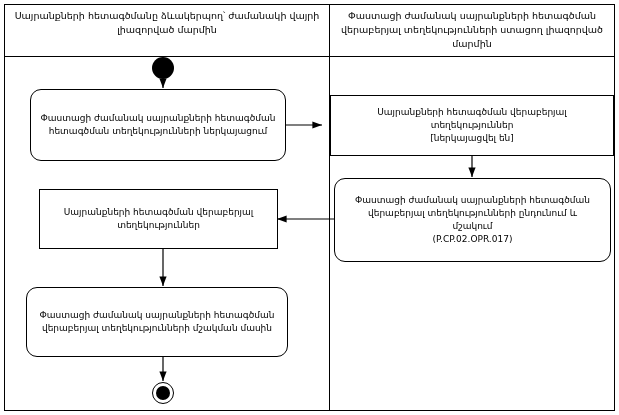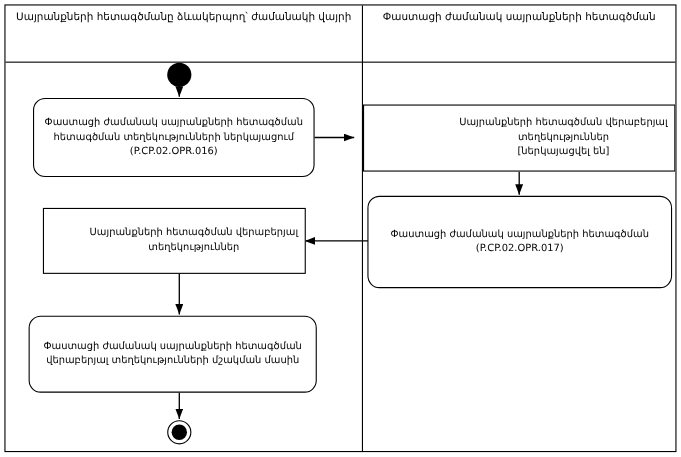--- a/index.html
+++ b/index.html
@@ -71,21 +71,20 @@
     font-size: 9px;
     line-height: 13px;
     color: #000000;
     padding: 3px 6px;
   }
   .rounded {
     border-radius: 11px;
   }
   .rect {
     border-radius: 0;
-    justify-content: flex-end;
   }
   .start-node {
     position: absolute;
     width: 22px;
     height: 22px;
     border-radius: 50%;
     background: #000000;
   }
   .end-node-outer {
     position: absolute;
@@ -117,24 +116,26 @@
 <body>
 
 <div id="canvas">
 
   <div class="frame"></div>
   <div class="divider"></div>
   <div class="header-sep"></div>
 
   <div class="swimlane-title sw-left">
     <span class="code-line">Սայրանքների հետագծմանը ձևակերպող՝ ժամանակի վայրի</span>
+    <span class="code-line">լիազորված մարմին</span>
   </div>
 
   <div class="swimlane-title sw-right">
     <span class="code-line">Փաստացի ժամանակ սայրանքների հետագծման</span>
+    <span class="code-line">վերաբերյալ տեղեկությունների ստացող լիազորված մարմին</span>
   </div>
 
   <svg class="arrows" viewBox="0 0 619 415">
     <defs>
       <marker id="ah" markerWidth="9" markerHeight="9" refX="8" refY="3" orient="auto" markerUnits="strokeWidth">
         <path d="M0,0 L8,3 L0,6 z" fill="#000000"></path>
       </marker>
     </defs>
     <line x1="163" y1="79" x2="163" y2="88" stroke="#000000" stroke-width="1.2" marker-end="url(#ah)"></line>
     <line x1="286" y1="125" x2="322" y2="125" stroke="#000000" stroke-width="1.2" marker-end="url(#ah)"></line>
@@ -143,35 +144,36 @@
     <line x1="163" y1="248" x2="163" y2="286" stroke="#000000" stroke-width="1.2" marker-end="url(#ah)"></line>
     <line x1="163" y1="357" x2="163" y2="381" stroke="#000000" stroke-width="1.2" marker-end="url(#ah)"></line>
   </svg>
 
   <div class="start-node" style="left:152px; top:57px;"></div>
 
   <div class="node rounded" style="left:30px; top:89px; width:256px; height:72px;">
     <div>
       <span class="code-line">Փաստացի ժամանակ սայրանքների հետագծման</span>
       <span class="code-line">հետագծման տեղեկությունների ներկայացում</span>
-      <span class="code-line">(P.CP.02.OPR.016)</span>
     </div>
   </div>
 
   <div class="node rect" style="left:330px; top:95px; width:284px; height:61px;">
     <div>
       <span class="code-line">Սայրանքների հետագծման վերաբերյալ</span>
       <span class="code-line">տեղեկություններ</span>
       <span class="code-line">[ներկայացվել են]</span>
     </div>
   </div>
 
   <div class="node rounded" style="left:334px; top:178px; width:277px; height:84px;">
     <div>
       <span class="code-line">Փաստացի ժամանակ սայրանքների հետագծման</span>
+      <span class="code-line">վերաբերյալ տեղեկությունների ընդունում և</span>
+      <span class="code-line">մշակում</span>
       <span class="code-line">(P.CP.02.OPR.017)</span>
     </div>
   </div>
 
   <div class="node rect" style="left:39px; top:189px; width:239px; height:60px;">
     <div>
       <span class="code-line">Սայրանքների հետագծման վերաբերյալ</span>
       <span class="code-line">տեղեկություններ</span>
     </div>
   </div>

